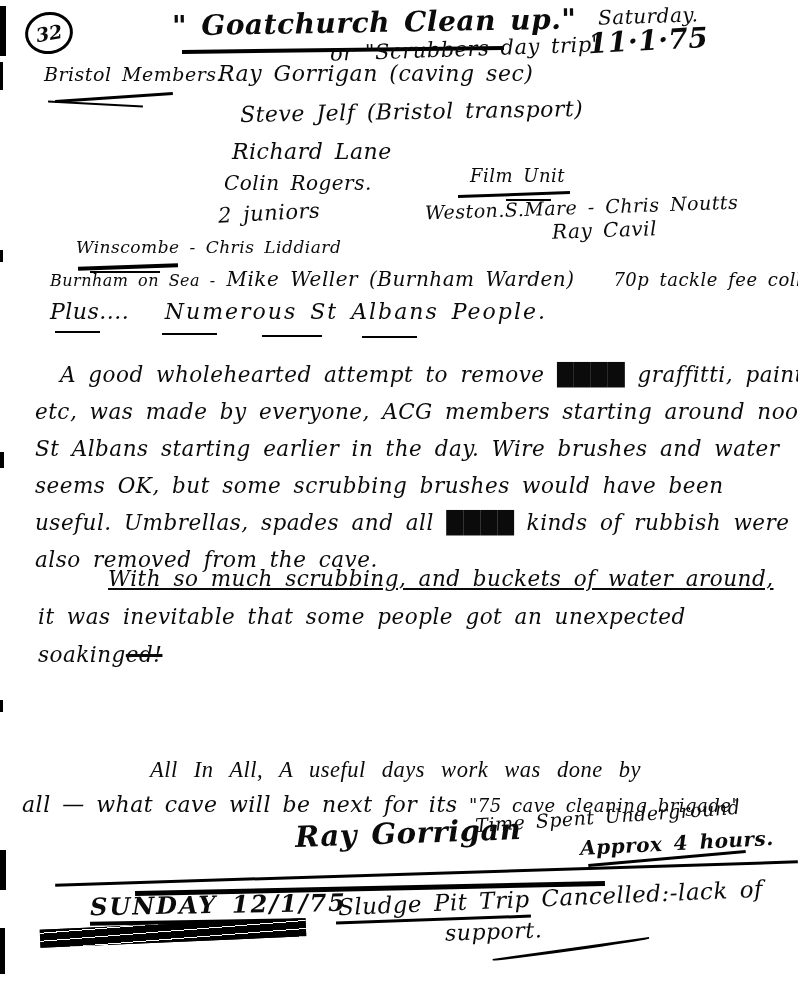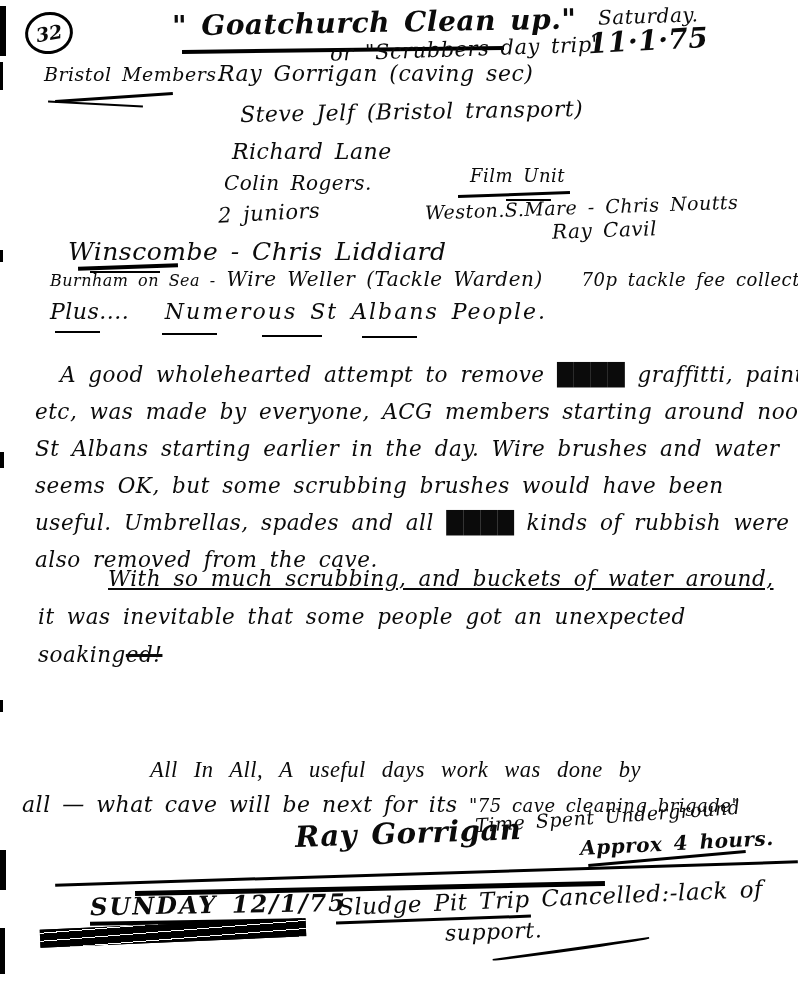--- a/index.html
+++ b/index.html
@@ -49,27 +49,27 @@
   <div class="hand" style="left:232px;top:140px;font-size:22px;">Richard Lane</div>
   <div class="hand" style="left:224px;top:172px;font-size:20px;">Colin Rogers.</div>
   <div class="hand" style="left:218px;top:202px;font-size:21px;transform:rotate(-3deg);">2 juniors</div>
 
   <div class="hand" style="left:470px;top:166px;font-size:18px;">Film Unit</div>
   <div class="scrib" style="left:458px;top:193px;width:112px;height:3px;transform:rotate(-2deg);"></div>
   <div class="scrib" style="left:506px;top:199px;width:45px;height:2px;"></div>
   <div class="hand" style="left:425px;top:197px;font-size:19px;transform:rotate(-2deg);">Weston.S.Mare - Chris Noutts</div>
   <div class="hand" style="left:552px;top:219px;font-size:20px;transform:rotate(-2deg);">Ray Cavil</div>
 
-  <div class="hand" style="left:68px;top:238px;font-size:25px;text-align:center;">Winscombe - Chris Liddiard</div>
+  <div class="hand" style="left:76px;top:238px;font-size:17px;text-align:center;">Winscombe - Chris Liddiard</div>
   <div class="scrib" style="left:78px;top:265px;width:100px;height:4px;transform:rotate(-2deg);"></div>
   <div class="scrib" style="left:90px;top:271px;width:70px;height:2px;"></div>
 
   <div class="hand" style="left:50px;top:268px;font-size:20px;">
     <span style="font-size:16px;">Burnham on Sea -</span>
-    <span>Wire Weller (Tackle Warden)</span>
+    <span>Mike Weller (Burnham Warden)</span>
     <span style="font-size:18px;margin-left:28px;">70p tackle fee collected.</span>
   </div>
 
   <div class="hand" style="left:50px;top:300px;font-size:22px;">
     <span>Plus....</span>
     <span style="margin-left:24px;letter-spacing:2px;">Numerous St Albans People.</span>
   </div>
   <div class="scrib" style="left:55px;top:331px;width:45px;height:2px;"></div>
   <div class="scrib" style="left:162px;top:333px;width:55px;height:2px;"></div>
   <div class="scrib" style="left:262px;top:335px;width:60px;height:2px;"></div>

